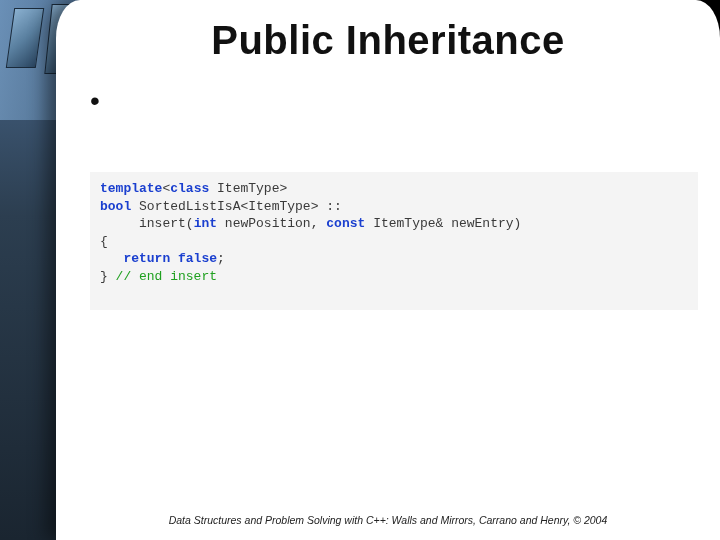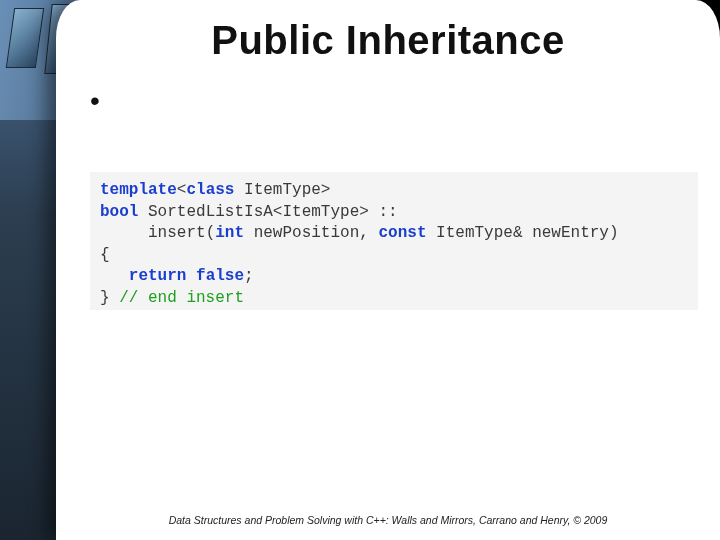--- a/index.html
+++ b/index.html
@@ -79,21 +79,21 @@
 
   .code-block {
     position: absolute;
     left: 22px;
     top: 172px;
     width: 608px;
     height: 138px;
     background: #f4f4f4;
     padding: 8px 10px;
     font-family: Consolas, "Courier New", monospace;
-    font-size: 16px;
+    font-size: 13px;
     line-height: 1.35;
     color: #3a3a3a;
     white-space: pre;
   }
   .kw   { color: #1a3fcf; font-weight: bold; }
   .ncls { color: #3a3a3a; }
   .fn   { color: #3a3a3a; }
   .typ  { color: #3a3a3a; }
   .cmt  { color: #1fa01f; }
 
@@ -126,16 +126,16 @@
       <span class="bullet">•</span>
     </div>
 
     <div class="code-block"><span class="kw">template</span><span>&lt;</span><span class="kw">class</span><span> </span><span class="typ">ItemType</span><span>&gt;</span>
 <span class="kw">bool</span><span> </span><span class="ncls">SortedListIsA</span><span>&lt;</span><span class="typ">ItemType</span><span>&gt; ::</span>
 <span>     </span><span class="fn">insert</span><span>(</span><span class="kw">int</span><span> </span><span>newPosition</span><span>, </span><span class="kw">const</span><span> </span><span class="typ">ItemType</span><span>&amp; </span><span>newEntry</span><span>)</span>
 <span>{</span>
 <span>   </span><span class="kw">return false</span><span>;</span>
 <span>} </span><span class="cmt">// end insert</span></div>
 
-    <div class="footer">Data Structures and Problem Solving with C++: Walls and Mirrors, Carrano and Henry, ©  2009</div>
+    <div class="footer">Data Structures and Problem Solving with C++: Walls and Mirrors, Carrano and Henry, ©  2004</div>
 
   </div>
 </div>
 
 </body></html>

